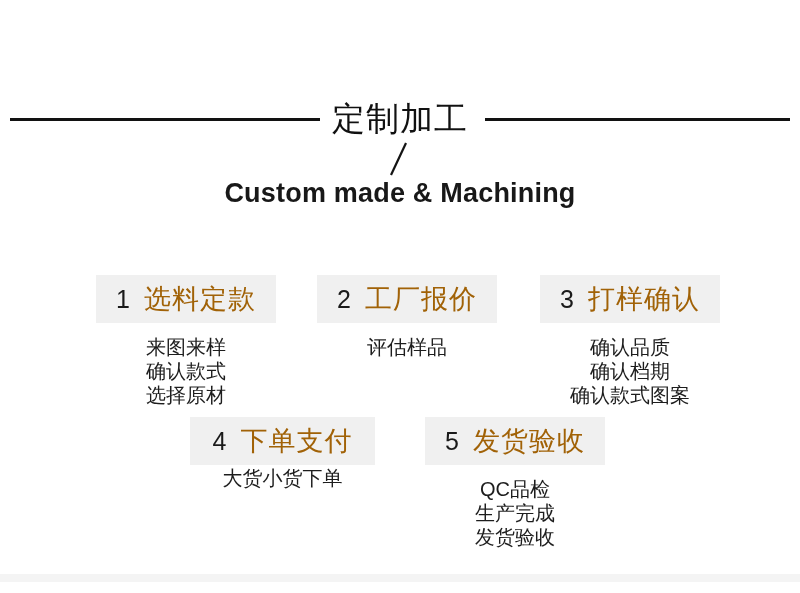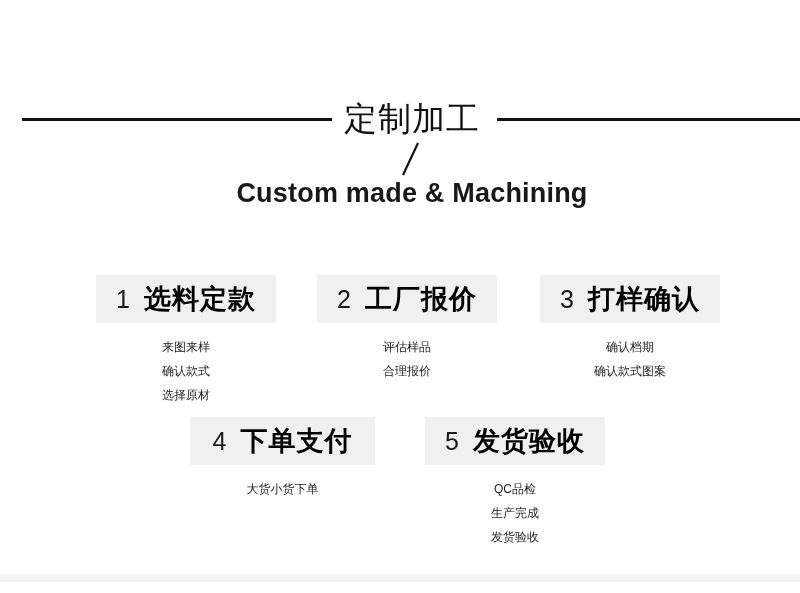--- a/index.html
+++ b/index.html
@@ -13,21 +13,21 @@
     position: relative;
     overflow: hidden;
     font-family: "Liberation Sans", "DejaVu Sans", sans-serif;
     color: #1a1a1a;
     -webkit-font-smoothing: antialiased;
   }
 
   
   #header {
     position: absolute;
-    left: 12px;
+    left: 0;
     top: 0;
     width: 656px;
     height: 230px;
   }
 
   .rule {
     position: absolute;
     top: 118px;
     height: 3px;
     background: #121212;
@@ -91,30 +91,30 @@
   .step-num {
     font-size: 25px;
     line-height: 1;
     font-weight: 400;
     color: #1a1a1a;
     padding-right: 14px;
   }
   .step-title {
     font-size: 27px;
     line-height: 1;
-    font-weight: 700;
+    font-weight: 400;
     letter-spacing: 1px;
-    color: #000000;
+    color: #a16207;
   }
 
   .step-items {
     position: absolute;
     left: 0;
     text-align: center;
-    font-size: 12px;
+    font-size: 20px;
     line-height: 24px;
     color: #1d1d1d;
     white-space: nowrap;
   }
   .step-item { display: block; }
 
   
   #step-1 { left: 96px;  top: 275px; width: 180px; }
   #step-2 { left: 317px; top: 275px; width: 180px; }
   #step-3 { left: 540px; top: 275px; width: 180px; }
@@ -123,21 +123,21 @@
   #step-3 .step-header { width: 180px; height: 48px; }
   #step-1 .step-items,
   #step-2 .step-items,
   #step-3 .step-items { top: 60px; width: 180px; }
 
   
   #step-4 { left: 190px; top: 417px; width: 185px; }
   #step-5 { left: 425px; top: 417px; width: 180px; }
   #step-4 .step-header { width: 185px; height: 48px; }
   #step-5 .step-header { width: 180px; height: 48px; }
-  #step-4 .step-items { top: 60px; width: 185px; text-align: center; }
+  #step-4 .step-items { top: 49px; width: 185px; text-align: center; }
   #step-5 .step-items { top: 60px; width: 180px; }
 
   
   #bottom-strip {
     position: absolute;
     left: 0;
     top: 574px;
     width: 800px;
     height: 8px;
     background: #f4f4f4;
@@ -176,30 +176,30 @@
     </div>
   </div>
 
   <div class="step" id="step-2">
     <div class="step-header">
       <span class="step-num">2</span>
       <span class="step-title">工厂报价</span>
     </div>
     <div class="step-items">
       <span class="step-item">评估样品</span>
-      <span class="step-item">合理报价</span>
     </div>
   </div>
 
   <div class="step" id="step-3">
     <div class="step-header">
       <span class="step-num">3</span>
       <span class="step-title">打样确认</span>
     </div>
     <div class="step-items">
+      <span class="step-item">确认品质</span>
       <span class="step-item">确认档期</span>
       <span class="step-item">确认款式图案</span>
     </div>
   </div>
 
   <div class="step" id="step-4">
     <div class="step-header">
       <span class="step-num">4</span>
       <span class="step-title">下单支付</span>
     </div>

